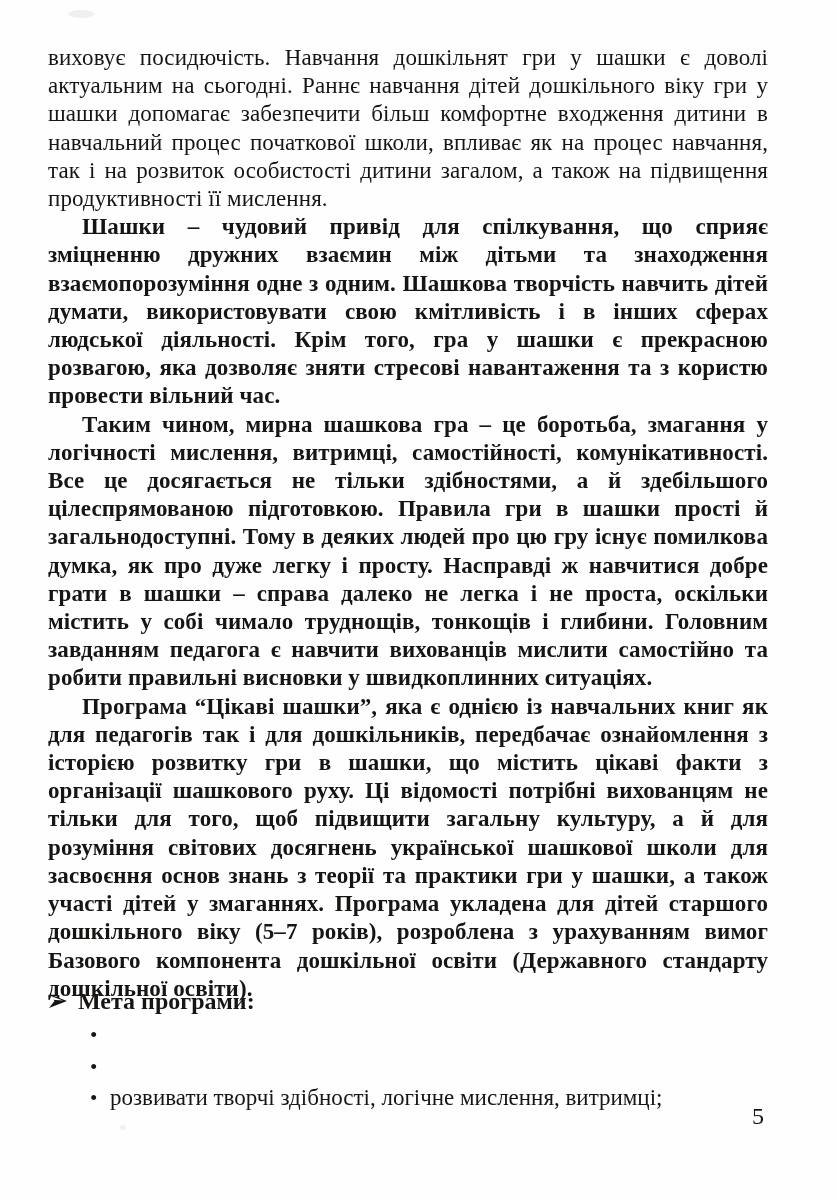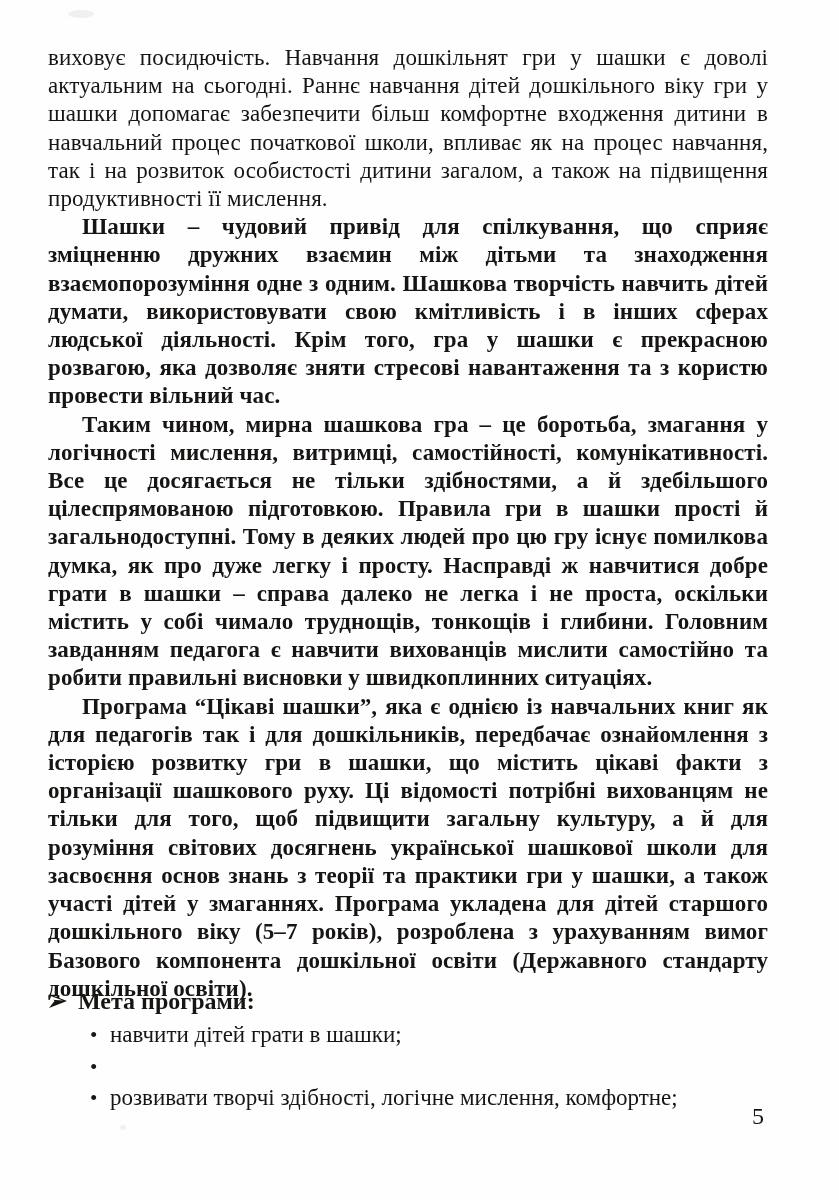--- a/index.html
+++ b/index.html
@@ -112,26 +112,25 @@
         <svg width="20" height="16" viewBox="0 0 20 16" xmlns="http://www.w3.org/2000/svg">
           <polygon points="1,1 19,8 1,15 6.5,8" fill="#171513"></polygon>
           <polygon points="2.6,3 15,7.6 4.2,6.8" fill="#fefefe"></polygon>
         </svg>
       </span>
       <span class="goal-title">Мета програми:</span>
     </div>
     <ul class="goal-list" id="goal-list">
         <li>
           <span class="bullet">•</span>
-          <span>навчити дітей грати в шашки;</span>
         </li>
         <li>
           <span class="bullet">•</span>
         </li>
         <li>
           <span class="bullet">•</span>
-          <span>розвивати творчі здібності, логічне мислення, комфортне;</span>
+          <span>розвивати творчі здібності, логічне мислення, витримці;</span>
         </li>
       </ul>
   </div>
 
   <div class="page-number">5</div>
 </div>
 
 </body></html>

